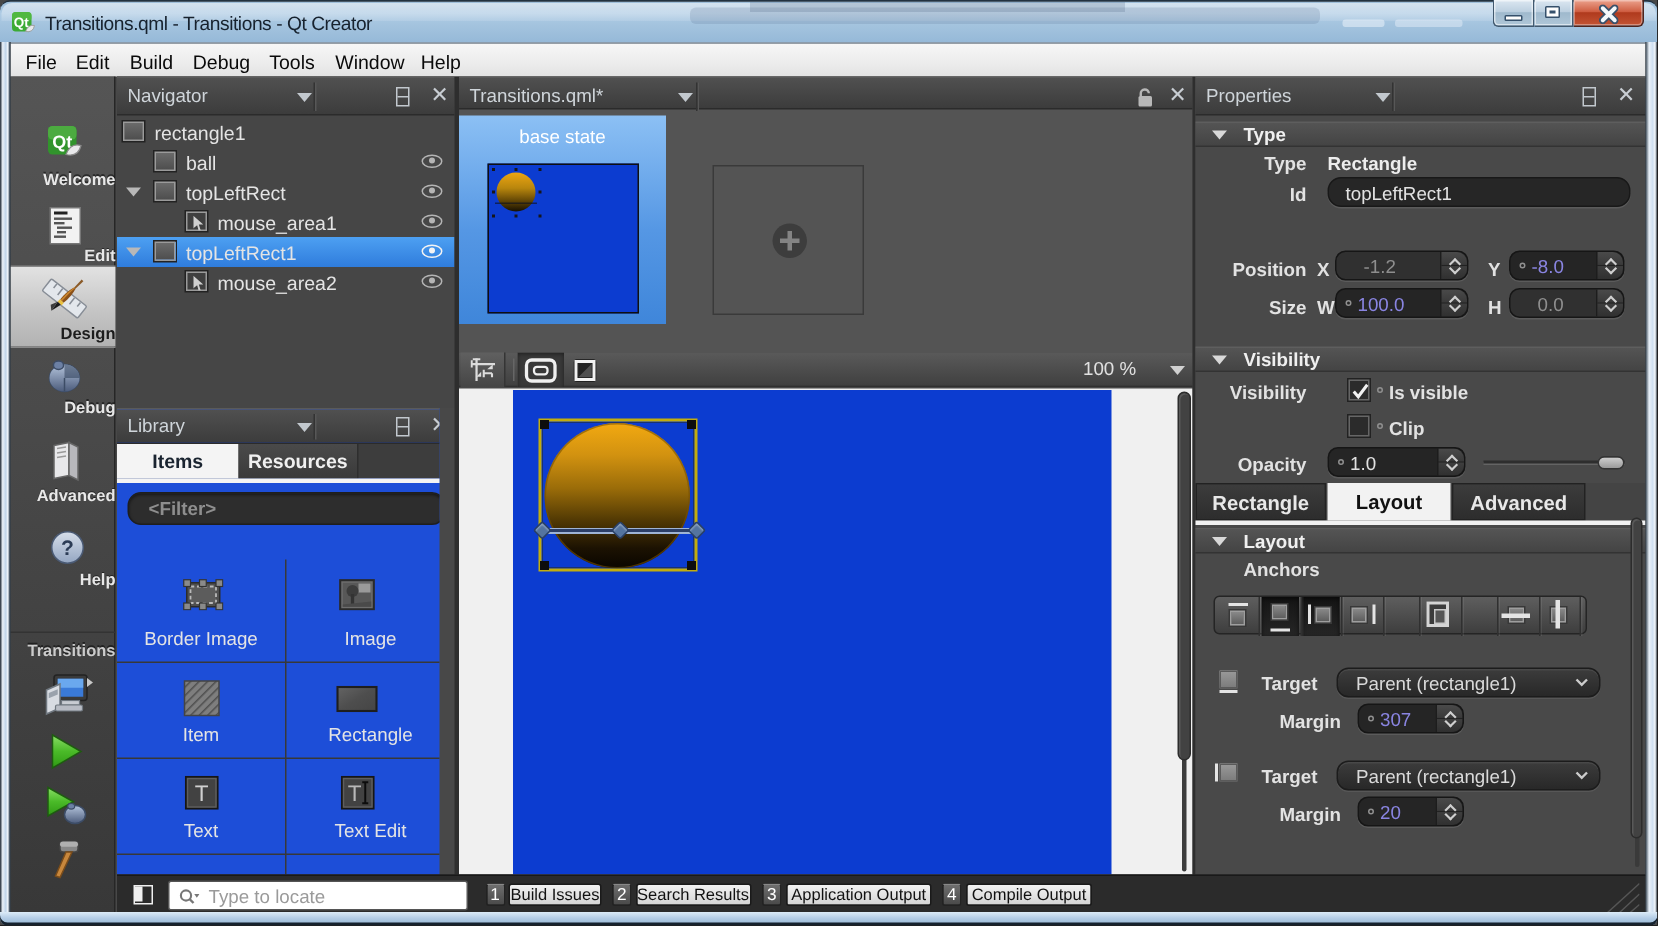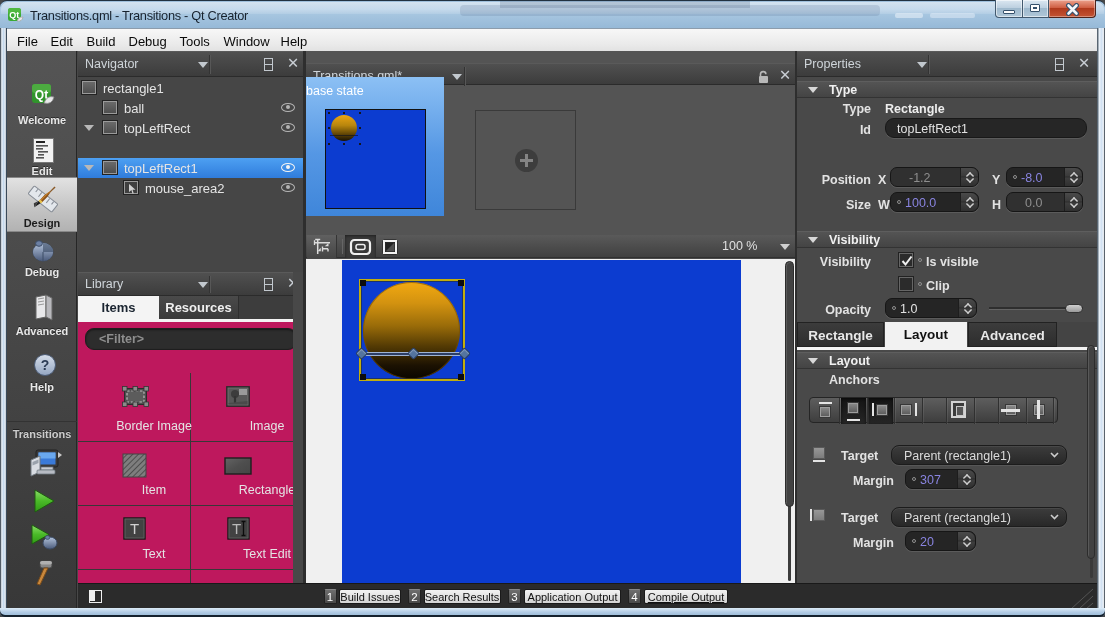--- a/index.html
+++ b/index.html
@@ -186,21 +186,21 @@
       <ellipse cx="21" cy="20" rx="7" ry="6" fill="url(#dbgrad)" stroke="#3c4c66" stroke-width="1"></ellipse>
       <ellipse cx="18.5" cy="14.5" rx="2.3" ry="1.9" fill="#6c80a4" stroke="#3c4c66" stroke-width=".8"></ellipse>
     </svg>
 
     <svg class="abs" style="left:23px;top:508px;" width="28" height="28" viewBox="0 0 28 28">
       <rect x="10" y="2" width="12" height="7" rx="2" fill="#888" stroke="#444" stroke-width="1"></rect>
       <rect x="10" y="2" width="12" height="3.5" rx="2" fill="#b0b0b0"></rect>
       <path d="M14 9 L18 9 L10 26 L7 25 Z" fill="#c8873c" stroke="#7a4c1a" stroke-width="1"></path>
     </svg>
   </div>
-  <style>.mlabel{width:70px;text-align:center;font-size:11px;font-weight:bold;color:#e8e8e8;text-shadow:0 -1px 0 rgba(0,0,0,.5);}</style>
+  <style>.mlabel{width:70px;text-align:right;font-size:11px;font-weight:bold;color:#e8e8e8;text-shadow:0 -1px 0 rgba(0,0,0,.5);}</style>
 
   <div id="navpanel" class="abs" style="left:78px;top:51px;width:225px;height:221px;background:#464646;">
     <div class="abs phead" style="left:0;top:0;width:225px;height:26px;">
       <span class="ptitle">Navigator</span>
       <div class="harrow" style="left:120px;top:10px;"></div>
       <div class="hline" style="left:131px;"></div>
       <div class="hsplit" style="left:186px;top:6px;"></div>
       <span class="hx" style="left:209px;top:3px;">✕</span>
     </div>
 
@@ -210,20 +210,25 @@
       </div>
     <div class="trow abs" style="top:47px;">
         <span class="ticon" style="left:25px;"></span>
         <span class="tlabel" style="left:46px;">ball</span>
         <span class="teye"></span>
       </div>
     <div class="trow abs" style="top:67px;">
         <span class="texp" style="left:6px;"></span>
         <span class="ticon" style="left:25px;"></span>
         <span class="tlabel" style="left:46px;">topLeftRect</span>
+        <span class="teye"></span>
+      </div>
+    <div class="trow abs" style="top:87px;">
+        <span class="ticon tmouse" style="left:46px;"></span>
+        <span class="tlabel" style="left:67px;">mouse_area1</span>
         <span class="teye"></span>
       </div>
     <div class="trow abs tsel" style="top:107px;">
         <span class="texp" style="left:6px;"></span>
         <span class="ticon" style="left:25px;"></span>
         <span class="tlabel" style="left:46px;">topLeftRect1</span>
         <span class="teye teyesel"></span>
       </div>
     <div class="trow abs" style="top:127px;">
         <span class="ticon tmouse" style="left:46px;"></span>
@@ -238,21 +243,21 @@
     .ticon{position:absolute;top:3px;width:14px;height:13px;background:linear-gradient(#6a6a6a,#4e4e4e);border:1px solid #9a9a9a;box-shadow:0 0 0 1px #222;}
     .texp{position:absolute;top:7px;width:0;height:0;border-left:5px solid transparent;border-right:5px solid transparent;border-top:6px solid #b8b8b8;}
     .tmouse{background:#3f3f3f;}
     .tmouse:before{content:"";position:absolute;left:3.5px;top:1.5px;width:7px;height:10px;background:#d0d0d0;clip-path:polygon(0 0,100% 62%,58% 62%,75% 100%,55% 100%,42% 66%,0 90%);}
     .teye{position:absolute;right:8px;top:5px;width:14px;height:9px;border:1.4px solid #b4b4b4;border-radius:50%;}
     .teye:before{content:"";position:absolute;left:3.6px;top:1.4px;width:4px;height:4px;border-radius:50%;background:#b4b4b4;}
     .teyesel{border-color:#f4f4f4;}
     .teyesel:before{background:#f4f4f4;}
   </style>
 
-  <div id="libpanel" class="abs" style="left:78px;top:272px;width:215px;height:311px;background:#be185d;overflow:hidden;">
+  <div id="libpanel" class="abs" style="left:78px;top:272px;width:215px;height:311px;background:#1d4ed8;overflow:hidden;">
     <div class="abs phead" style="left:0;top:0;width:225px;height:24px;">
       <span class="ptitle" style="top:4px;">Library</span>
       <div class="harrow" style="left:120px;top:9px;"></div>
       <div class="hline" style="left:131px;height:17px;"></div>
       <div class="hsplit" style="left:186px;top:5px;"></div>
       <span class="hx" style="left:209px;top:2px;">✕</span>
     </div>
 
     <div class="abs" style="left:0;top:24px;width:225px;height:23px;background:#3d3d3d;"></div>
     <div class="abs" style="left:0;top:24px;width:81px;height:23px;background:#f4f4f4;color:#1a2430;font-weight:bold;font-size:13px;text-align:center;line-height:23px;">Items</div>
@@ -327,39 +332,39 @@
         <rect x="2" y="2" width="19" height="19" fill="none" stroke="#5e5e5e" stroke-width="1"></rect>
         <text x="9.5" y="17" font-size="15" font-family="Liberation Serif" fill="#b8b8b8" text-anchor="middle">T</text>
         <path d="M14.5 4.5 L18.5 4.5 M16.5 4.5 L16.5 18.5 M14.5 18.5 L18.5 18.5" stroke="#0c0c0c" stroke-width="1.3"></path>
       </svg>
       <div class="libl abs" style="left:113px;top:174px;">Text Edit</div>
     </div>
 
     <div class="abs" style="left:218px;top:101px;width:2.5px;height:195px;background:#3a3a3a;border-radius:2px;"></div>
     <div class="abs" style="left:215.5px;top:101px;width:7px;height:32px;background:#565656;border:1px solid #2d2d2d;border-radius:4px;"></div>
   </div>
-  <style>.libl{width:112px;text-align:center;font-size:12.5px;color:#e4e4e4;margin-left:20px;}</style>
+  <style>.libl{width:112px;text-align:center;font-size:12.5px;color:#e4e4e4;}</style>
 
   <div class="abs" style="left:303px;top:51px;width:3px;height:532px;background:#2e2e2e;"></div>
 
   <div id="states" class="abs" style="left:306px;top:51px;width:489px;height:184px;background:#545454;">
-    <div class="abs phead" style="left:0;top:0;width:489px;height:22px;margin-top:12px;">
+    <div class="abs phead" style="left:0;top:0;width:489px;height:22px;">
       <span class="ptitle">Transitions.qml*</span>
       <div class="harrow" style="left:146px;top:10px;"></div>
       <div class="hline" style="left:158px;"></div>
 
       <svg class="abs" style="left:450px;top:6px;" width="14" height="14" viewBox="0 0 14 14">
         <rect x="3" y="6" width="9" height="7" rx="1" fill="#b8b8b8"></rect>
         <path d="M4.5 6 V4.5 A2.7 2.7 0 0 1 9.9 4.2" fill="none" stroke="#b8b8b8" stroke-width="1.6"></path>
       </svg>
       <span class="hx" style="left:473px;top:3px;">✕</span>
     </div>
 
     <div class="abs" style="left:0;top:26px;width:138px;height:139px;background:linear-gradient(#8cc0f4,#5597e4 55%,#3f86da);">
-      <div class="abs" style="left:0;top:7px;width:138px;font-size:12.5px;color:#fff;">base state</div>
+      <div class="abs" style="left:0;top:7px;width:138px;text-align:center;font-size:12.5px;color:#fff;">base state</div>
       <div class="abs" style="left:19px;top:32px;width:101px;height:100px;background:#0c3cd0;border:1px solid #101010;">
         <div class="abs" style="left:5px;top:5px;width:26px;height:26px;border-radius:50%;background:linear-gradient(#eda512,#b8860d 40%,#6a4c06 70%,#171002);"></div>
         <div class="abs" style="left:4px;top:24.5px;width:28px;height:1px;background:rgba(15,18,30,.65);"></div>
         <div class="abs" style="left:2px;top:2px;width:2px;height:2px;background:#16161a;"></div>
         <div class="abs" style="left:33px;top:2px;width:2px;height:2px;background:#16161a;"></div>
         <div class="abs" style="left:2px;top:33px;width:2px;height:2px;background:#16161a;"></div>
         <div class="abs" style="left:33px;top:33px;width:2px;height:2px;background:#16161a;"></div>
         <div class="abs" style="left:17px;top:2px;width:2px;height:2px;background:#16161a;"></div>
         <div class="abs" style="left:2px;top:17px;width:2px;height:2px;background:#16161a;"></div>
         <div class="abs" style="left:33px;top:17px;width:2px;height:2px;background:#16161a;"></div>
@@ -607,28 +612,36 @@
     .aln{position:absolute;background:#e4e4e4;}
     .aticon{width:12px;height:12px;background:linear-gradient(#9a9a9a,#7a7a7a);box-shadow:inset 0 0 0 1px #5a5a5a;}
     .combo{width:176px;height:20px;background:linear-gradient(#3c3c3c,#282828);border:1px solid #1c1c1c;border-radius:8px;box-shadow:0 1px 0 rgba(255,255,255,.08),inset 0 1px 0 rgba(255,255,255,.07);}
     .combo span{position:absolute;left:12px;top:2.5px;font-size:12.5px;color:#dadada;}
   </style>
 
   <div id="locator" class="abs" style="left:78px;top:583px;width:1019px;height:25px;background:#2b2b2b;border-top:1px solid #191919;">
     <div class="abs" style="left:11px;top:6px;width:13px;height:13px;border:1.5px solid #f0f0f0;background:#2b2b2b;">
       <div class="abs" style="left:0;top:0;width:5px;height:10px;background:#f0f0f0;"></div>
     </div>
+    <div class="abs" style="left:34px;top:3px;width:200px;height:20px;background:#fff;border:1px solid #555;border-radius:2px;">
+      <svg class="abs" style="left:6px;top:4px;" width="14" height="12" viewBox="0 0 14 12">
+        <circle cx="5" cy="5" r="3.4" fill="none" stroke="#777" stroke-width="1.4"></circle>
+        <line x1="7.5" y1="7.5" x2="10" y2="10" stroke="#777" stroke-width="1.6"></line>
+        <path d="M10.5 4 L14 4 L12.2 6.5 Z" fill="#777"></path>
+      </svg>
+      <span class="abs" style="left:26px;top:3px;font-size:12.5px;color:#9a9a9a;">Type to locate</span>
+    </div>
     <span class="lnum abs" style="left:245.5px;">1</span>
       <span class="lbtn abs" style="left:261px;width:62px;">Build Issues</span>
     <span class="lnum abs" style="left:330px;">2</span>
       <span class="lbtn abs" style="left:345.5px;width:77px;">Search Results</span>
     <span class="lnum abs" style="left:430px;">3</span>
       <span class="lbtn abs" style="left:446px;width:97px;">Application Output</span>
     <span class="lnum abs" style="left:550px;">4</span>
-      <span class="lbtn abs" style="left:566px;width:84px;text-decoration:underline;">Compile Output</span>
+      <span class="lbtn abs" style="left:566px;width:84px;">Compile Output</span>
     <svg class="abs" style="left:989px;top:3px;" width="26" height="22" viewBox="0 0 26 22">
       <path d="M26 2 L4 22 M26 9 L12 22 M26 16 L19 22" stroke="#555" stroke-width="1"></path>
     </svg>
   </div>
 
   <div id="borderL" class="abs"></div>
   <div id="borderR" class="abs"></div>
   <div id="borderB" class="abs"></div>
   <style>
     .lnum{top:5px;width:13px;height:14.5px;background:linear-gradient(#6e6e6e,#4a4a4a);border:1px solid #222;border-top-color:#888;border-radius:2px;color:#fff;font-size:11.5px;text-align:center;line-height:14px;}

